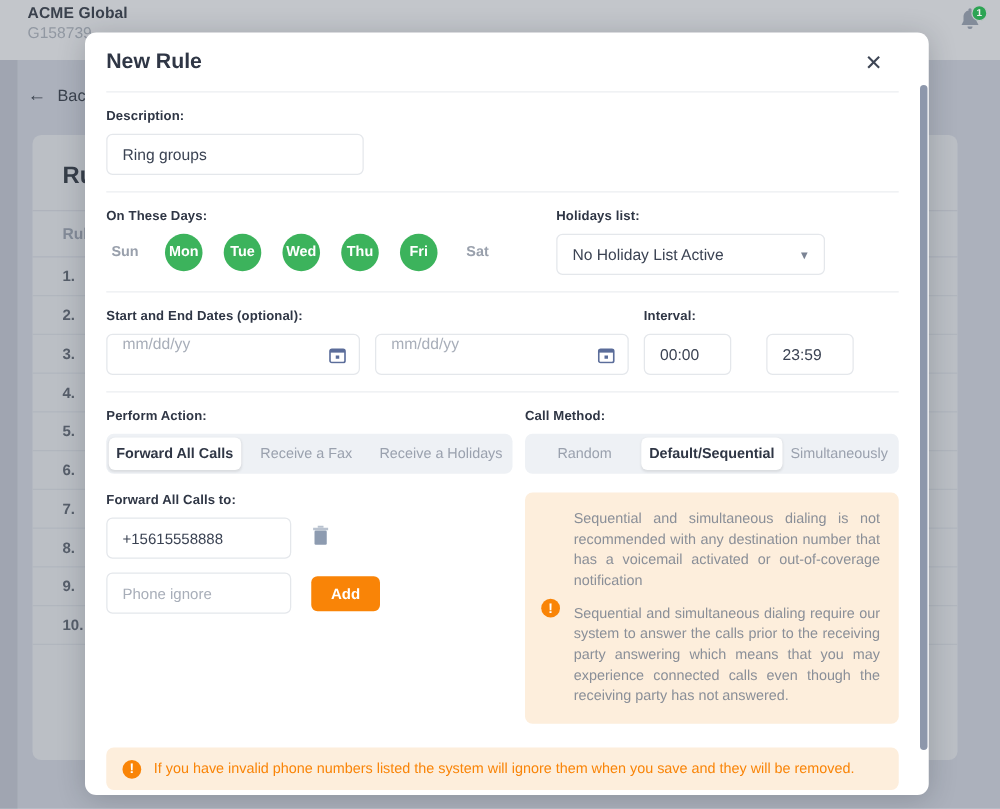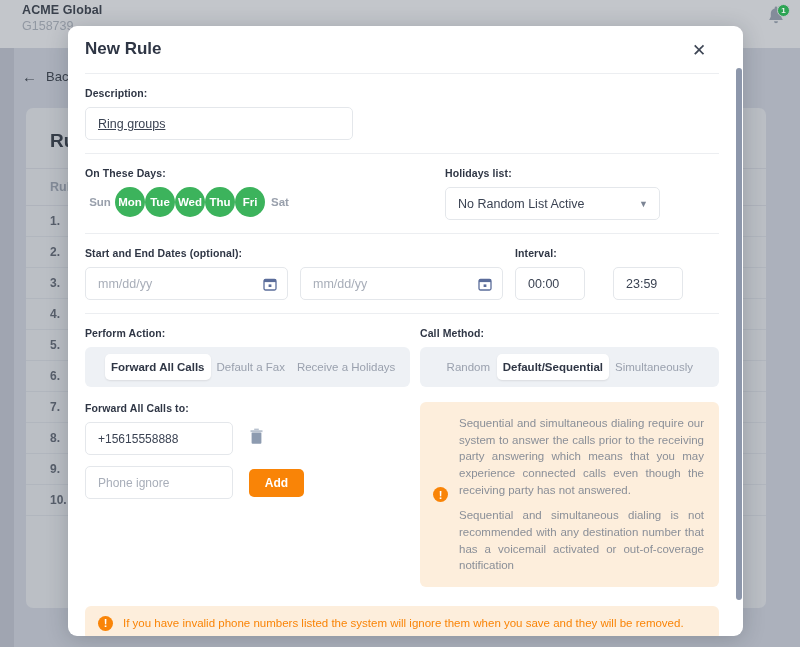--- a/index.html
+++ b/index.html
@@ -98,21 +98,21 @@
   .lbl {
     font-size:10.5px; font-weight:bold; color:#2f3645; margin-bottom:8px; letter-spacing:.1px;
   }
   .inp {
     border:1px solid #e4e7eb; border-radius:5px; height:33px;
     display:flex; align-items:center; padding:0 12px;
     font-size:12.5px; color:#3b4353; background:#fff;
   }
 
   
-  .days-row { display:flex; align-items:center; }
+  .days-row { display:flex; align-items:center; gap:17px; }
   .day {
     width:30px; height:30px; border-radius:50%;
     display:flex; align-items:center; justify-content:center;
     font-size:11.5px; font-weight:bold; cursor:pointer;
   }
   .day.on { background:#3cb35c; color:#fff; }
   .day.off { background:transparent; color:#99a0ac; }
 
   
   .row2 { display:flex; }
@@ -123,33 +123,33 @@
     border:1px solid #e4e7eb; border-radius:5px; height:33px;
     display:flex; align-items:center; justify-content:space-between;
     padding:0 11px 0 12px; font-size:12.5px; color:#3b4353;
     cursor:pointer;
   }
   .caret { color:#7b8494; font-size:9px; }
 
   .date-inp {
     position:relative; width:203px; height:33px;
     border:1px solid #e4e7eb; border-radius:5px;
-    display:flex; align-items:center; padding:0 12px;
+    display:flex; align-items:flex-start; padding:0 12px;
     font-size:12.5px; color:#a8aeb9;
   }
   .cal-icon { position:absolute; right:10px; top:9px; color:#5b6d9a; }
   .time-inp {
     width:70px; height:33px; border:1px solid #e4e7eb; border-radius:5px;
     display:flex; align-items:center; padding:0 12px;
     font-size:12.5px; color:#3b4353;
   }
 
   
   .seg {
-    background:#eef1f5; border-radius:6px; padding:20px;
+    background:#eef1f5; border-radius:6px; padding:2px;
     display:flex; align-items:center; height:32px;
   }
   .seg-item {
     flex:1; height:26px; border-radius:5px;
     display:flex; align-items:center; justify-content:center;
     font-size:11.5px; color:#9aa1ae; cursor:pointer; white-space:nowrap; padding:0 6px;
   }
   .seg-item.active { background:#fff; color:#2f3645; font-weight:bold;
                      box-shadow:0 1px 2px rgba(0,0,0,.09); }
 
@@ -275,41 +275,41 @@
   <div class="modal-inner">
 
     <div class="modal-header">
       <div class="modal-title">New Rule</div>
       <div class="modal-close">✕</div>
     </div>
     <div class="hr"></div>
 
     <div class="sec">
       <div class="lbl">Description:</div>
-      <div class="inp" style="width:268px;text-decoration:underline;">Ring groups</div>
+      <div class="inp" style="width:206px;">Ring groups</div>
     </div>
     <div class="hr"></div>
 
     <div class="sec row2">
       <div class="col-l">
         <div class="lbl">On These Days:</div>
         <div class="days-row" id="days-row">
             <div class="day off">Sun</div>
             <div class="day on">Mon</div>
             <div class="day on">Tue</div>
             <div class="day on">Wed</div>
             <div class="day on">Thu</div>
             <div class="day on">Fri</div>
             <div class="day off">Sat</div>
           </div>
       </div>
       <div class="col-r">
         <div class="lbl">Holidays list:</div>
         <div class="select" style="width:215px;">
-          <span>No Random List Active</span>
+          <span>No Holiday List Active</span>
           <span class="caret">▼</span>
         </div>
       </div>
     </div>
     <div class="hr"></div>
 
     <div class="sec row2">
       <div class="col-l" style="width:430px;">
         <div class="lbl">Start and End Dates (optional):</div>
         <div style="display:flex; gap:12px;">
@@ -343,21 +343,21 @@
         </div>
       </div>
     </div>
     <div class="hr"></div>
 
     <div class="sec row2" style="padding-bottom:6px;">
       <div class="col-l" style="width:335px;">
         <div class="lbl">Perform Action:</div>
         <div class="seg" id="seg-action">
             <div class="seg-item active">Forward All Calls</div>
-            <div class="seg-item">Default a Fax</div>
+            <div class="seg-item">Receive a Fax</div>
             <div class="seg-item">Receive a Holidays</div>
           </div>
       </div>
       <div class="col-r">
         <div class="lbl">Call Method:</div>
         <div class="seg" id="seg-method">
             <div class="seg-item">Random</div>
             <div class="seg-item active">Default/Sequential</div>
             <div class="seg-item">Simultaneously</div>
           </div>
@@ -379,22 +379,22 @@
           </div>
         <div class="fwd-row">
           <div class="fwd-inp ph">Phone ignore</div>
           <div class="add-btn">Add</div>
         </div>
       </div>
       <div class="col-r">
         <div class="note">
           <div class="note-icon">!</div>
           <div>
+            <p>Sequential and simultaneous dialing is not recommended with any destination number that has a voicemail activated or out-of-coverage notification</p>
             <p>Sequential and simultaneous dialing require our system to answer the calls prior to the receiving party answering which means that you may experience connected calls even though the receiving party has not answered.</p>
-            <p>Sequential and simultaneous dialing is not recommended with any destination number that has a voicemail activated or out-of-coverage notification</p>
           </div>
         </div>
       </div>
     </div>
 
     <div class="sec" style="padding-top:6px;">
       <div class="warn">
         <div class="note-icon">!</div>
         <div class="warn-txt">If you have invalid phone numbers listed the system will ignore them when you save and they will be removed.</div>
       </div>

